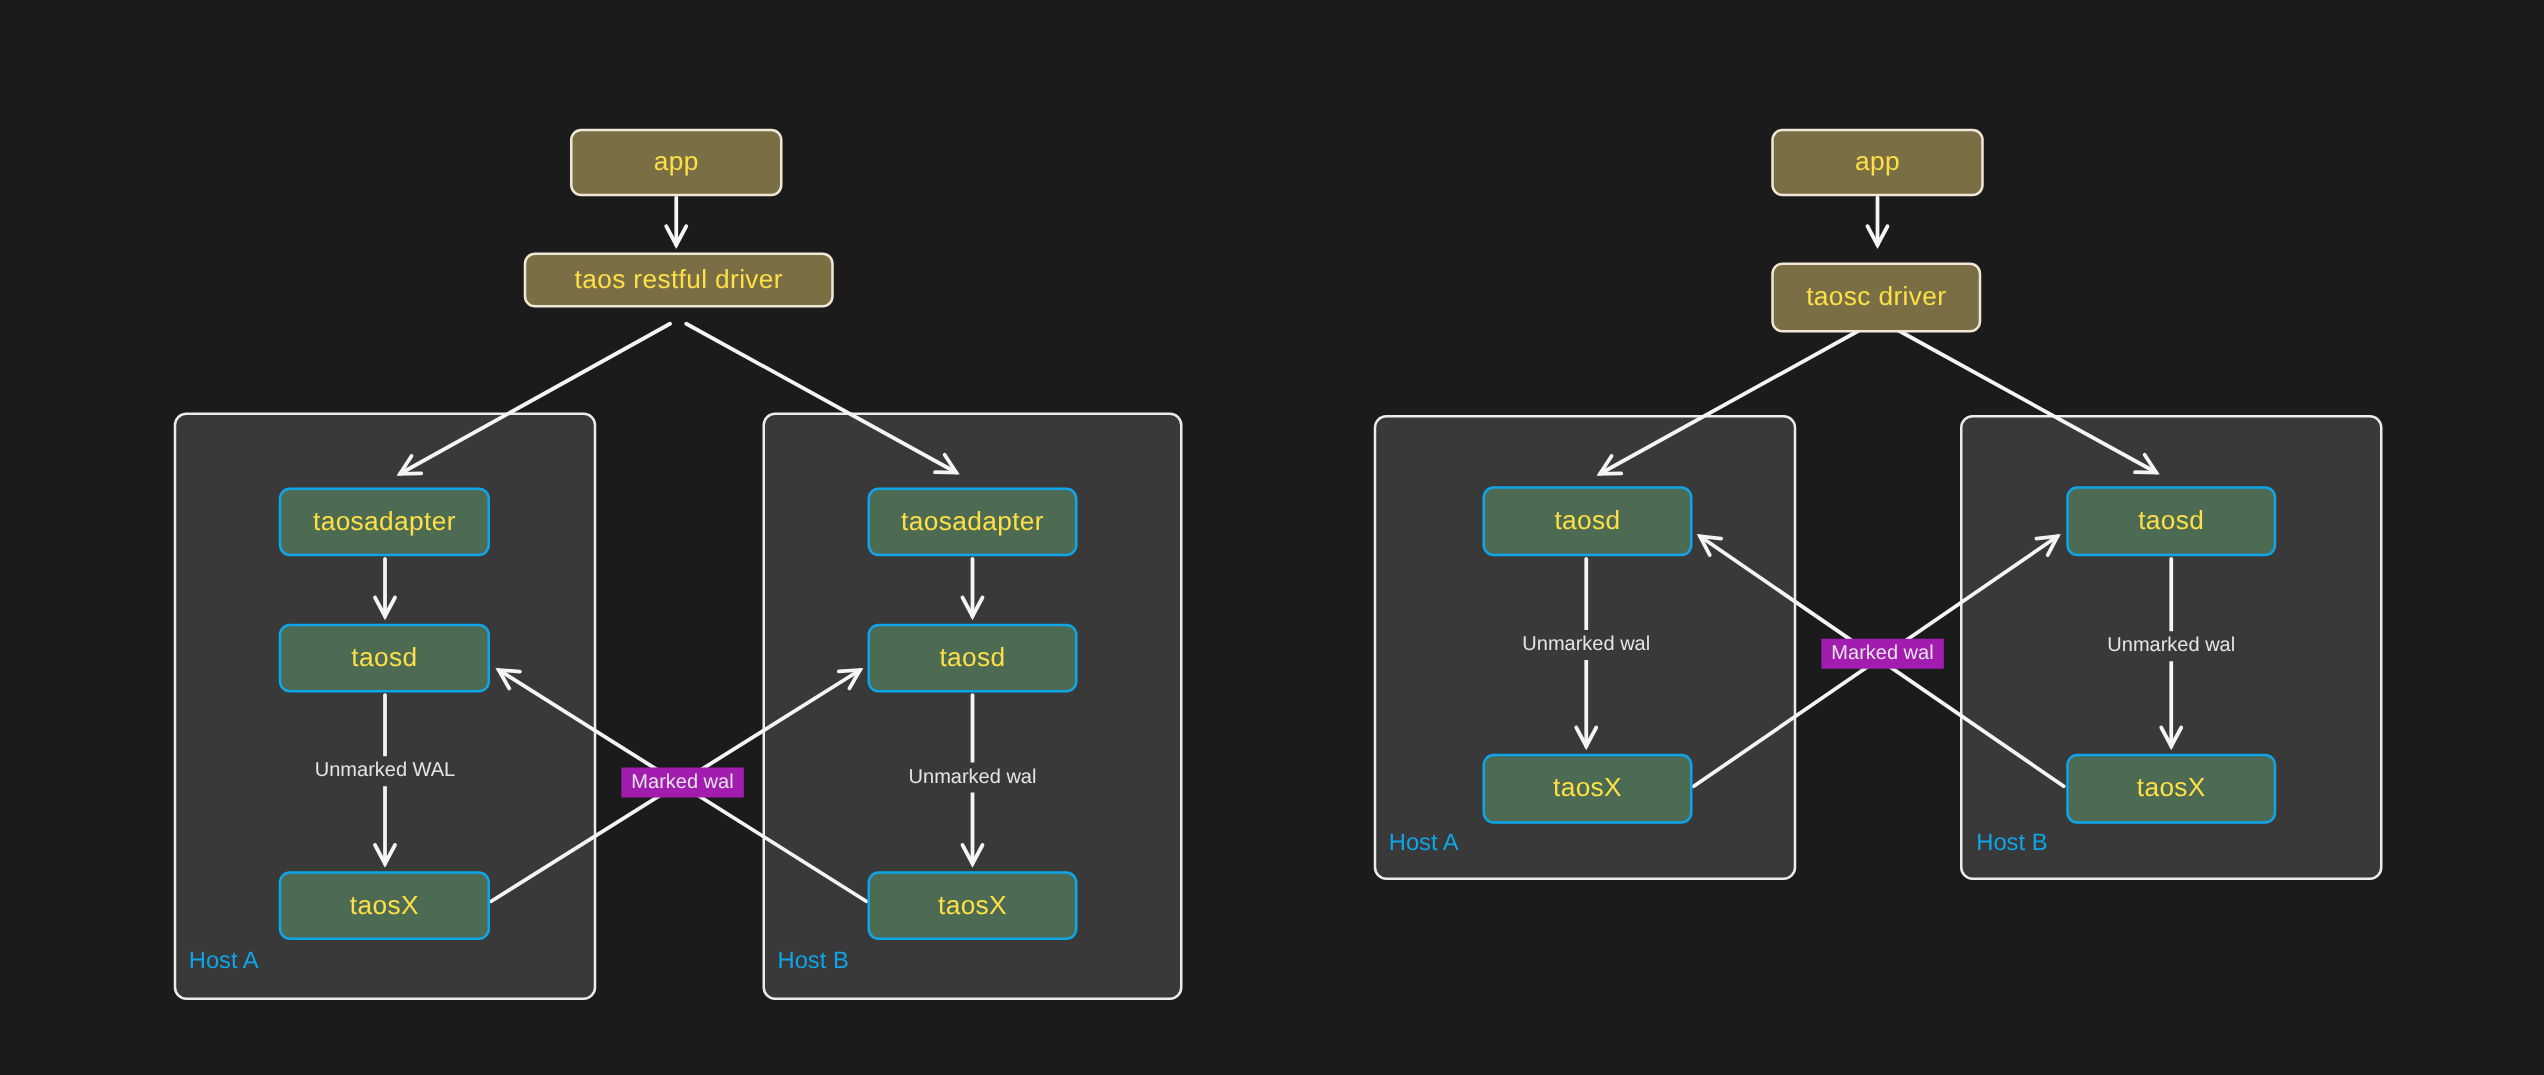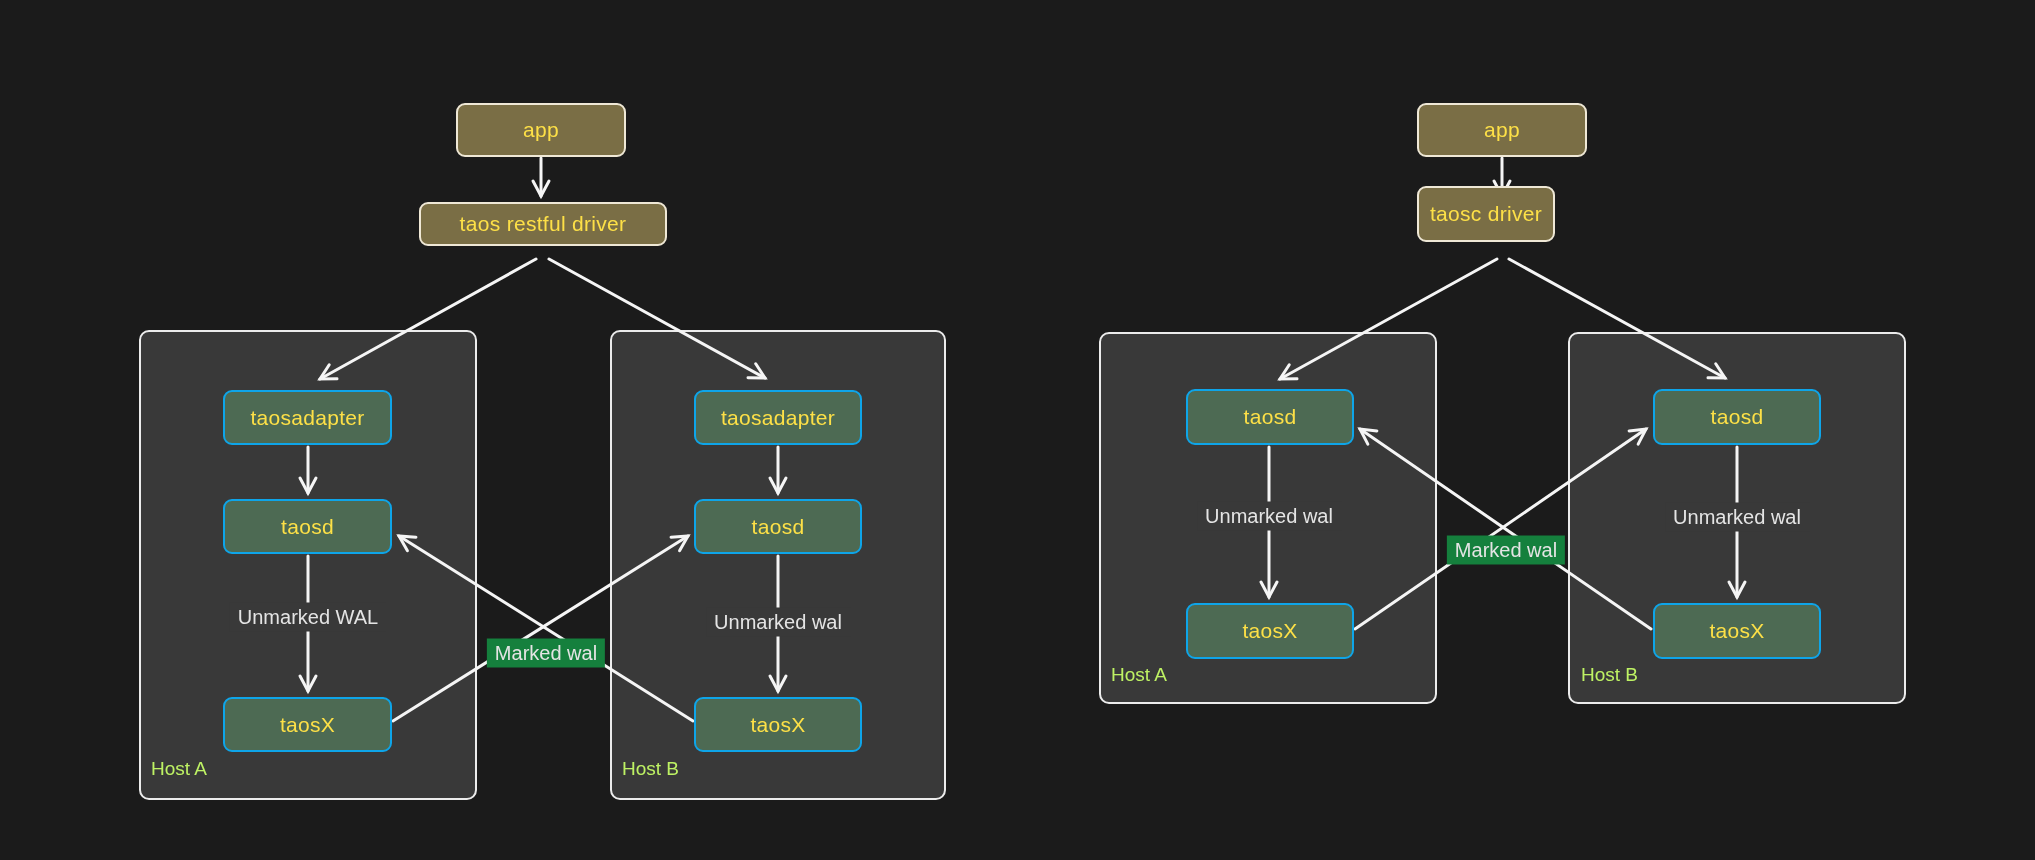--- a/index.html
+++ b/index.html
@@ -44,30 +44,30 @@
     border: 2px solid #efe8d6;
   }
   .node.green {
     background: #4d6a53;
     border: 2px solid #0ea5e9;
   }
   .edge-label {
     position: absolute;
     transform: translate(-50%, -50%);
     padding: 3px 8px;
-    font-size: 20px;
+    font-size: 16px;
     color: #e4e4e4;
     white-space: nowrap;
   }
   .edge-label.on-host { background: #393939; }
-  .edge-label.on-bg   { background: #15803d; margin-top: 27px; }
+  .edge-label.on-bg   { background: #a21caf; }
   .host-label {
     position: absolute;
     font-size: 19px;
-    color: #bef264;
+    color: #0ea5e9;
     white-space: nowrap;
   }
 </style>
 </head>
 <body>
 
 <div class="canvas">
 
   <div class="host" style="left:139px;top:330px;width:338px;height:470px"></div>
   <div class="host" style="left:610px;top:330px;width:336px;height:470px"></div>
@@ -114,21 +114,21 @@
   <div class="node green" style="left:694px;top:499px;width:168px;height:55px">taosd</div>
   <div class="node green" style="left:694px;top:697px;width:168px;height:55px">taosX</div>
 
   <div class="edge-label on-host" style="left:308px;top:617px">Unmarked WAL</div>
   <div class="edge-label on-host" style="left:778px;top:622px">Unmarked wal</div>
   <div class="edge-label on-bg" style="left:546px;top:626px">Marked wal</div>
   <div class="host-label" style="left:151px;top:758px">Host A</div>
   <div class="host-label" style="left:622px;top:758px">Host B</div>
 
   <div class="node olive" style="left:1417px;top:103px;width:170px;height:54px">app</div>
-  <div class="node olive" style="left:1417px;top:186px;width:138px;height:56px">taosc driver</div>
+  <div class="node olive" style="left:1417px;top:210px;width:168px;height:56px">taosc driver</div>
 
   <div class="node green" style="left:1186px;top:389px;width:168px;height:56px">taosd</div>
   <div class="node green" style="left:1186px;top:603px;width:168px;height:56px">taosX</div>
 
   <div class="node green" style="left:1653px;top:389px;width:168px;height:56px">taosd</div>
   <div class="node green" style="left:1653px;top:603px;width:168px;height:56px">taosX</div>
 
   <div class="edge-label on-host" style="left:1269px;top:516px">Unmarked wal</div>
   <div class="edge-label on-host" style="left:1737px;top:517px">Unmarked wal</div>
   <div class="edge-label on-bg" style="left:1506px;top:523px">Marked wal</div>

